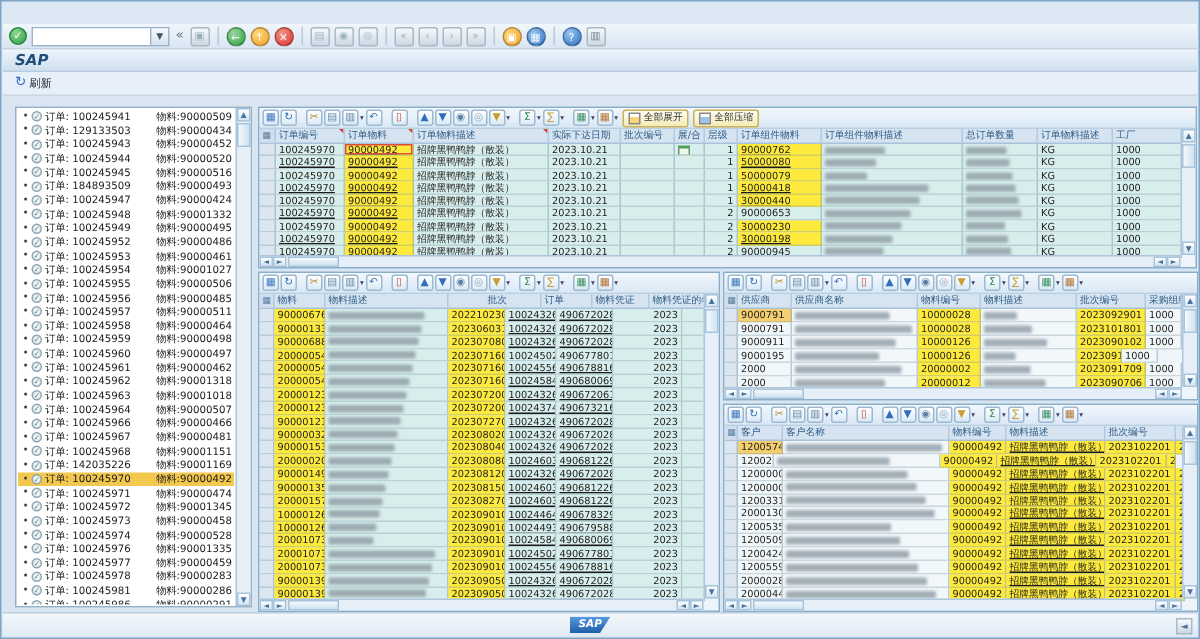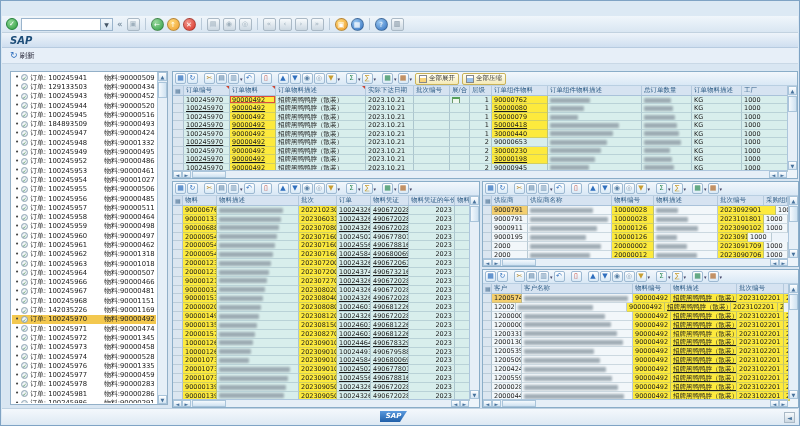--- a/index.html
+++ b/index.html
@@ -666,21 +666,21 @@
             <span class="tiw">
               <span class="ti" style="color: rgb(176, 106, 42);">▦</span>
               <span class="dd6">▾</span>
             </span>
           </span>
       </div>
       <div class="ghead">
           <div class="hcell hsel" style="width: 10px; color: rgb(90, 125, 156); font-size: 6px;">▦</div>
           <div class="hcell" style="width: 34px;">物料</div>
           <div class="hcell" style="width: 82px;">物料描述</div>
-          <div class="hcell" style="width: 38px;">批次</div>
+          <div class="hcell" style="width: 38px; margin-left: 24px;">批次</div>
           <div class="hcell" style="width: 34px;">订单</div>
           <div class="hcell" style="width: 38px;">物料凭证</div>
           <div class="hcell" style="width: 46px;">物料凭证的年份</div>
           <div class="hcell" style="width: 15px;">物料凭证项目</div>
         </div>
       <div class="gbody">
           <div class="row">
             <div class="cell k-sel" style="width: 10px;"></div>
             <div class="cell k-yellow" style="width: 34px;">90000676</div>
             <div class="cell k-redact" style="width: 82px;"><span class="rbar" style="width: 64px;"></span></div>
@@ -989,21 +989,21 @@
           <div class="hcell" style="width: 46px;">批次编号</div>
           <div class="hcell" style="width: 24px;">采购组织</div>
         </div>
       <div class="gbody">
           <div class="row">
             <div class="cell k-sel" style="width: 9px;"></div>
             <div class="cell k-white k-selc" style="width: 36px;">9000791</div>
             <div class="cell k-wredact" style="width: 84px;"><span class="rbar" style="width: 63px;"></span></div>
             <div class="cell k-yellow" style="width: 42px;">10000028</div>
             <div class="cell k-wredact" style="width: 64px;"><span class="rbar" style="width: 22px;"></span></div>
-            <div class="cell k-yellow" style="width: 58px;">2023092901</div>
+            <div class="cell k-yellow" style="width: 46px;">2023092901</div>
             <div class="cell k-white" style="width: 24px;">1000</div>
           </div>
           <div class="row">
             <div class="cell k-sel" style="width: 9px;"></div>
             <div class="cell k-white" style="width: 36px;">9000791</div>
             <div class="cell k-wredact" style="width: 84px;"><span class="rbar" style="width: 78px;"></span></div>
             <div class="cell k-yellow" style="width: 42px;">10000028</div>
             <div class="cell k-wredact" style="width: 64px;"><span class="rbar" style="width: 32px;"></span></div>
             <div class="cell k-yellow" style="width: 46px;">2023101801</div>
             <div class="cell k-white" style="width: 24px;">1000</div>

